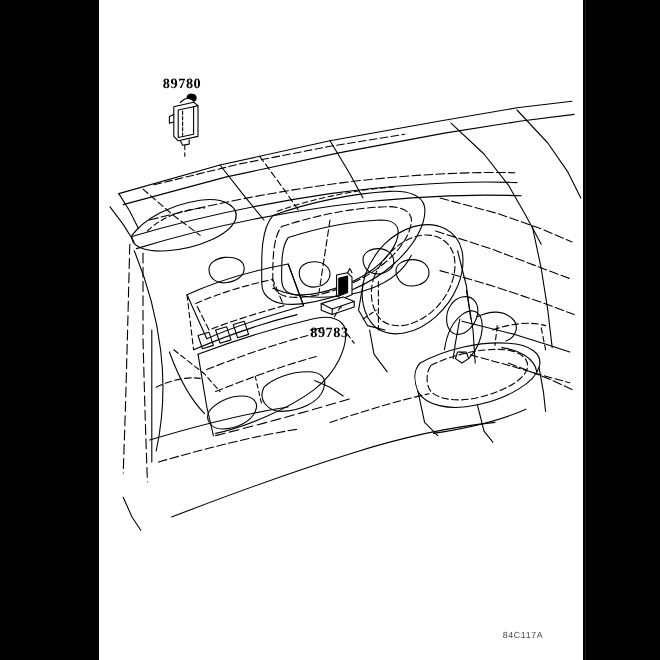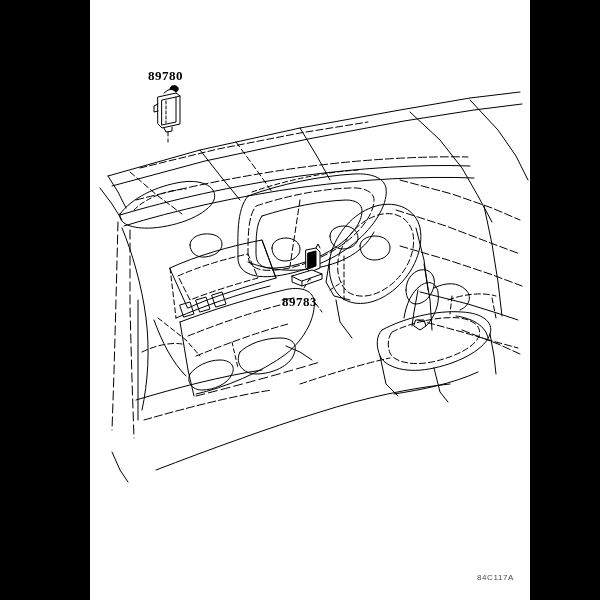--- a/index.html
+++ b/index.html
@@ -47,21 +47,21 @@
     font-size: 13px;
     font-weight: bold;
     color: #000000;
     letter-spacing: 0.5px;
     white-space: nowrap;
   }
   #label-89780 { left: 148px; top: 68px; }
   #label-89783 { left: 282px; top: 294px; }
   #diagram-code {
     position: absolute;
-    left: 452px;
+    left: 432px;
     top: 573px;
     font-family: "Liberation Sans", sans-serif;
     font-size: 8px;
     color: #4a4a4a;
     letter-spacing: 0.6px;
     white-space: nowrap;
     padding-left: 25px;
   }
 </style>
 </head>

